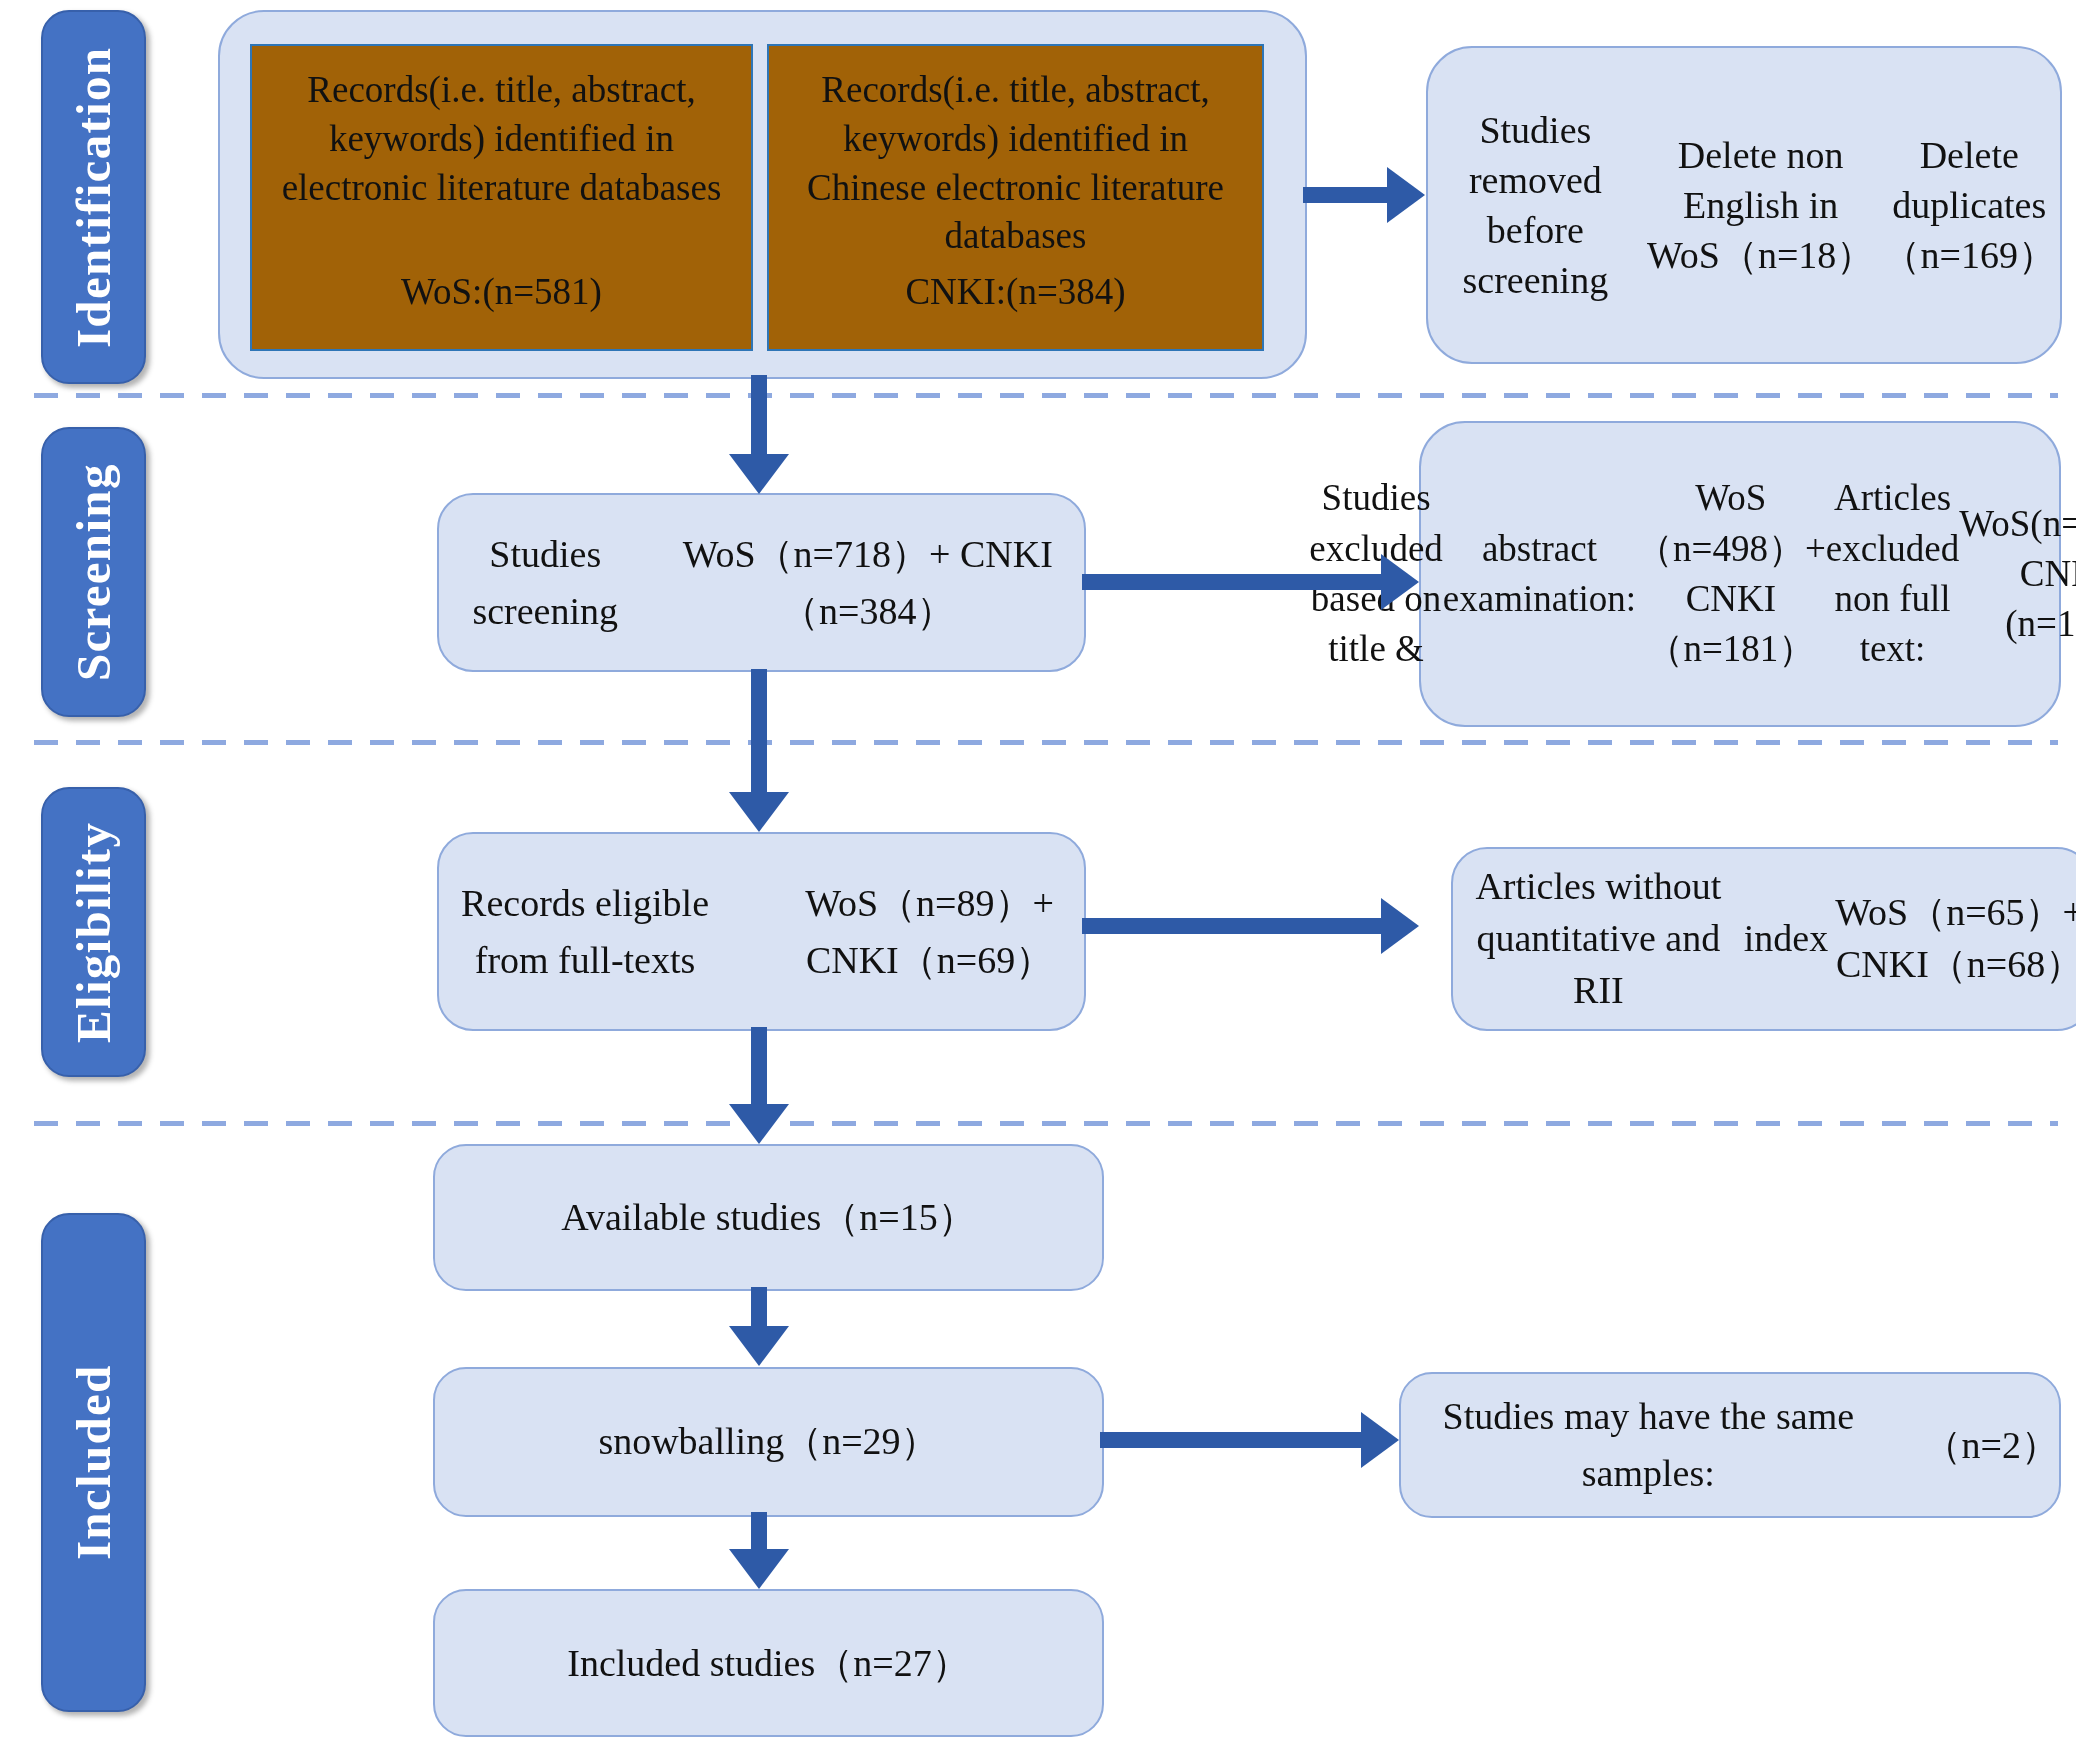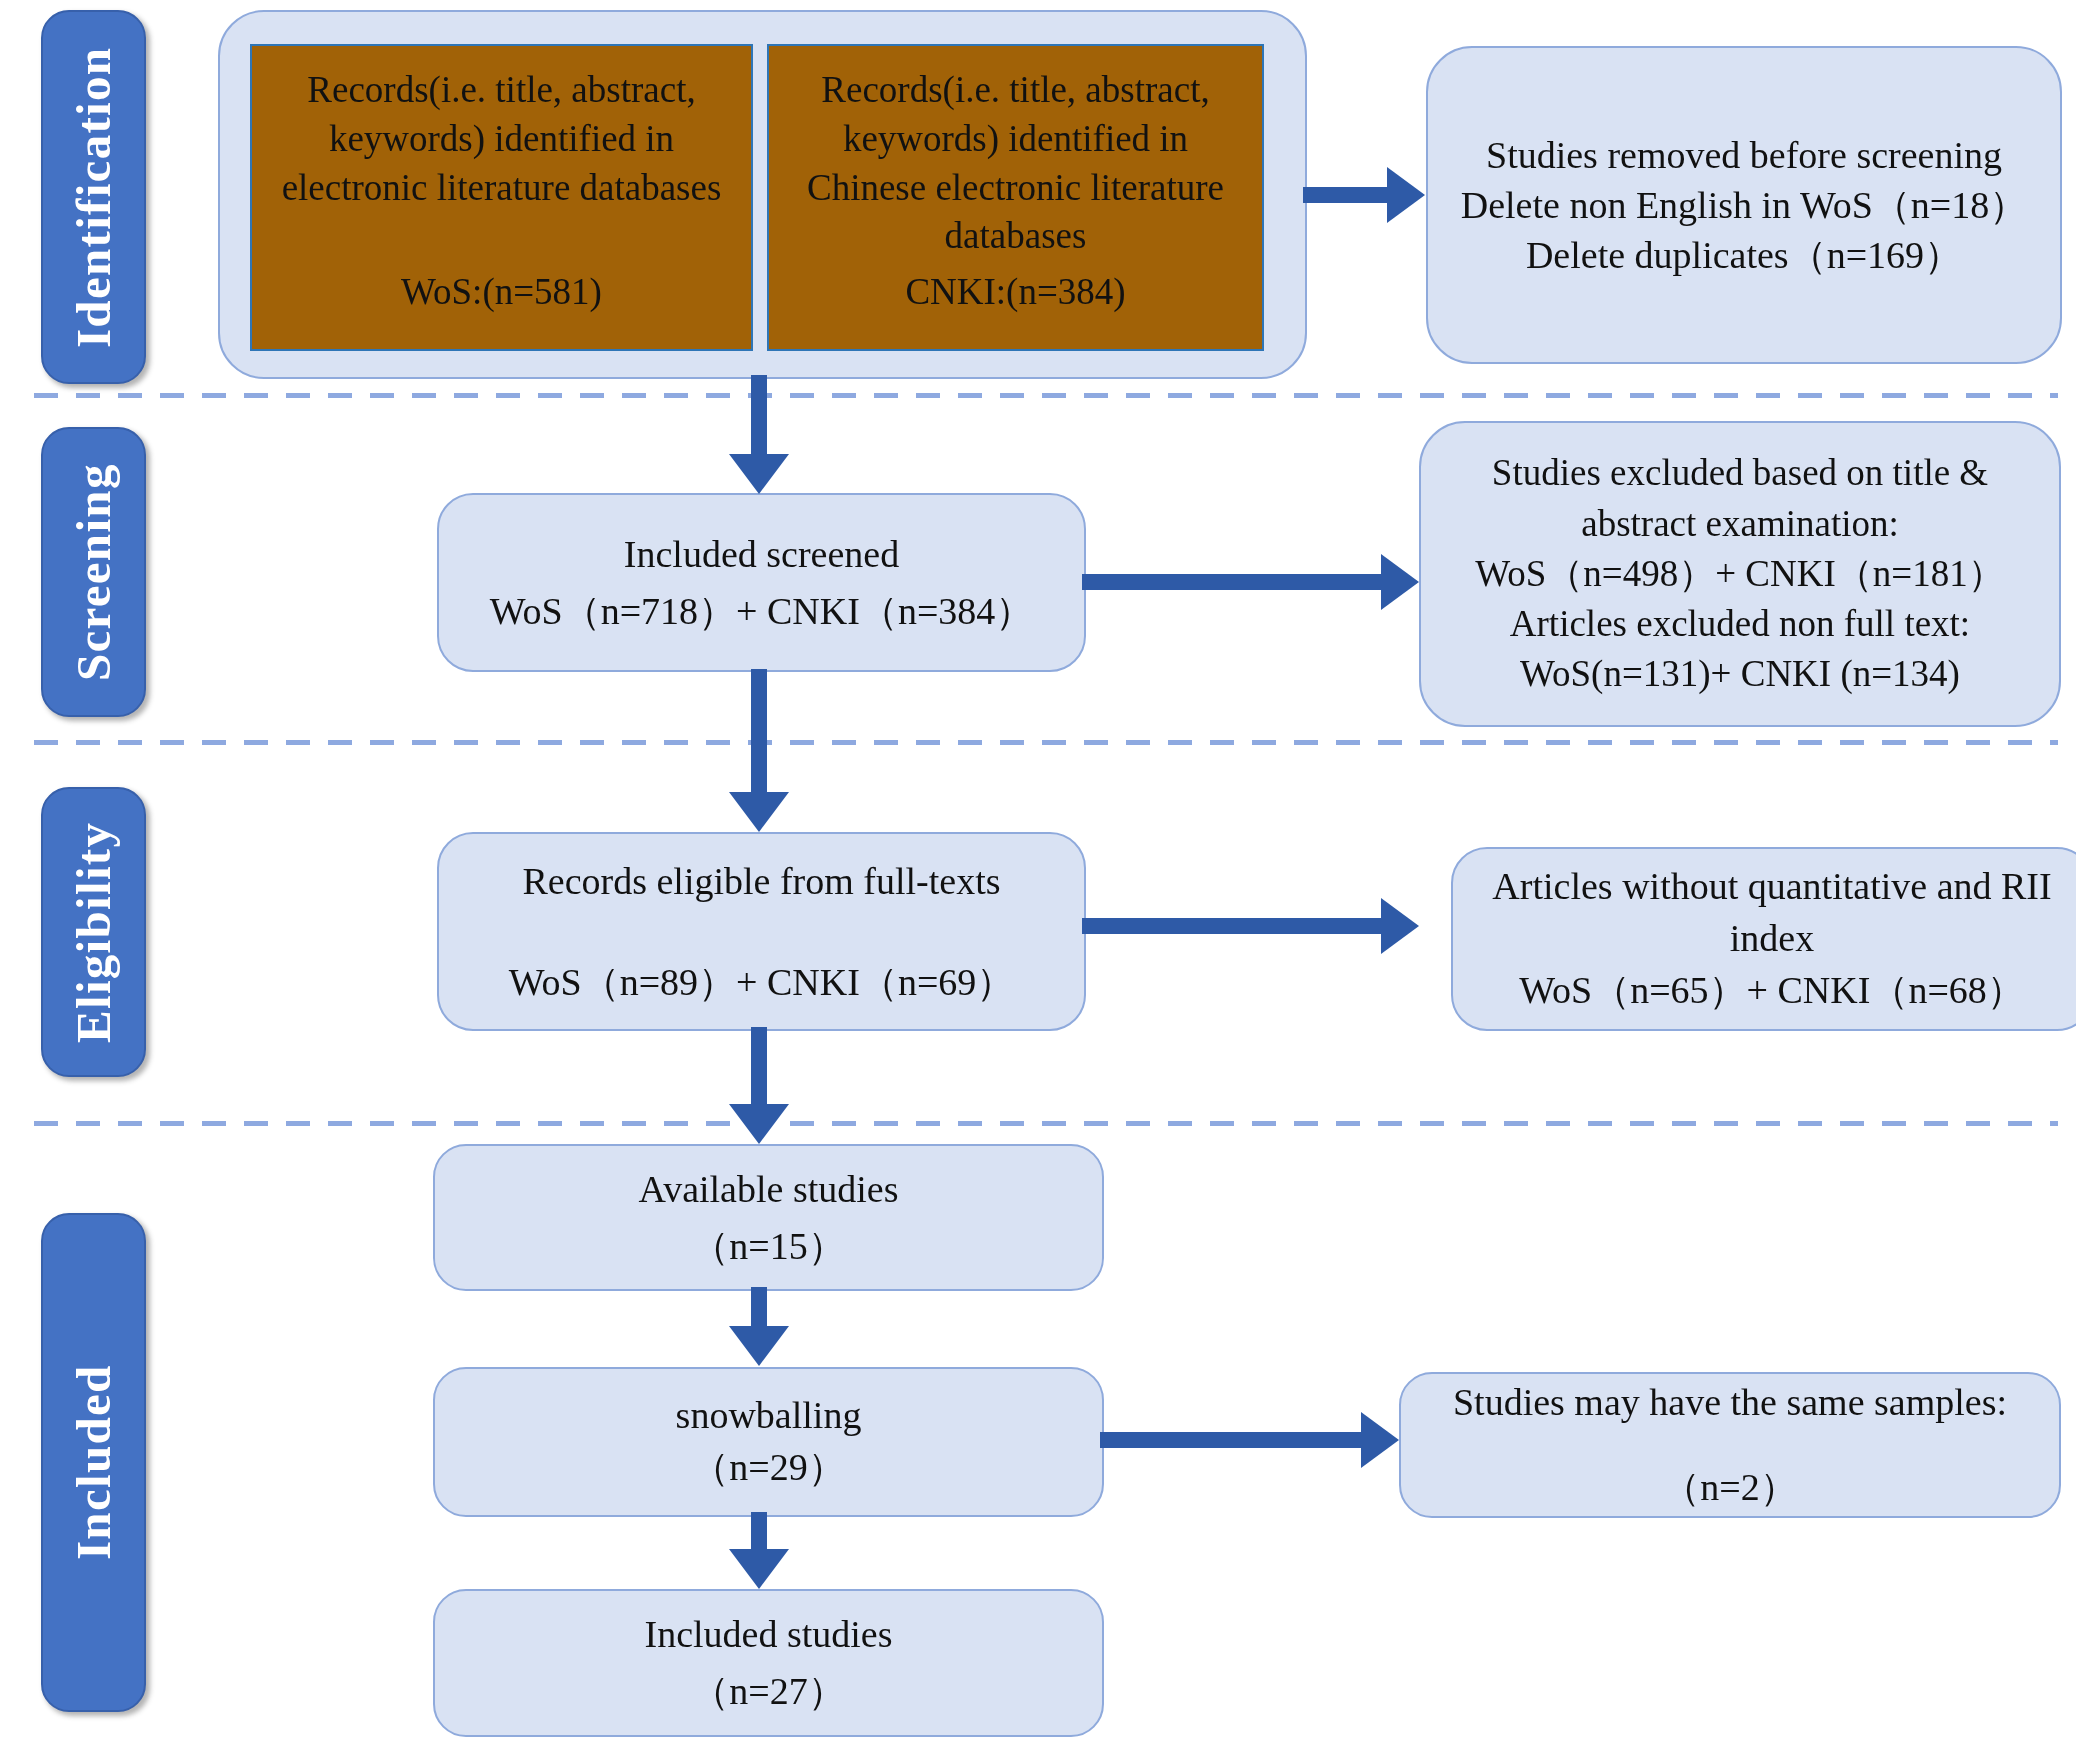--- a/index.html
+++ b/index.html
@@ -16,21 +16,21 @@
     box-shadow:-3.3px -3.3px 5.3px rgba(40,40,40,.35);
   }
   
   .dash{
     position:absolute;height:5.3px;
     background:repeating-linear-gradient(90deg,#8ea9e0 0 24px,transparent 24px 42px);
   }
   
   .box{
     position:absolute;background:#d9e2f3;border:2px solid #8faadc;
-    display:flex;flex-direction:column;align-items:center;justify-content:center;
+    display:flex;flex-direction:row;align-items:center;justify-content:center;
     text-align:center;font-size:38px;line-height:1.5;
   }
   .inner{
     position:absolute;background:#a16207;border:2px solid #2e75b6;
     display:flex;flex-direction:column;align-items:center;
     text-align:center;font-size:37px;line-height:1.32;
     padding:20px 8px 32px 8px;box-sizing:border-box;
   }
   .inner .value{margin-top:auto;}
   .lh-tight{line-height:1.32;}
@@ -76,21 +76,21 @@
     <span class="ln value">CNKI:(n=384)</span>
   </div>
 
   <div class="box lh-tight" style="left:1426px;top:46px;width:632px;height:314px;border-radius:46px;">
     <span class="ln">Studies removed before screening</span>
     <span class="ln">Delete non English in WoS（n=18）</span>
     <span class="ln">Delete duplicates（n=169）</span>
   </div>
 
   <div class="box" style="left:437px;top:493px;width:645px;height:175px;border-radius:36px;">
-    <span class="ln">Included screened</span>
+    <span class="ln">Studies screening</span>
     <span class="ln">WoS（n=718）+ CNKI（n=384）</span>
   </div>
 
   <div class="box lh-med fs-56" style="left:1419px;top:421px;width:638px;height:302px;border-radius:46px;">
     <span class="ln">Studies excluded based on title &amp;</span>
     <span class="ln">abstract examination:</span>
     <span class="ln">WoS（n=498）+ CNKI（n=181）</span>
     <span class="ln">Articles excluded non full text:</span>
     <span class="ln">WoS(n=131)+ CNKI (n=134)</span>
   </div>

